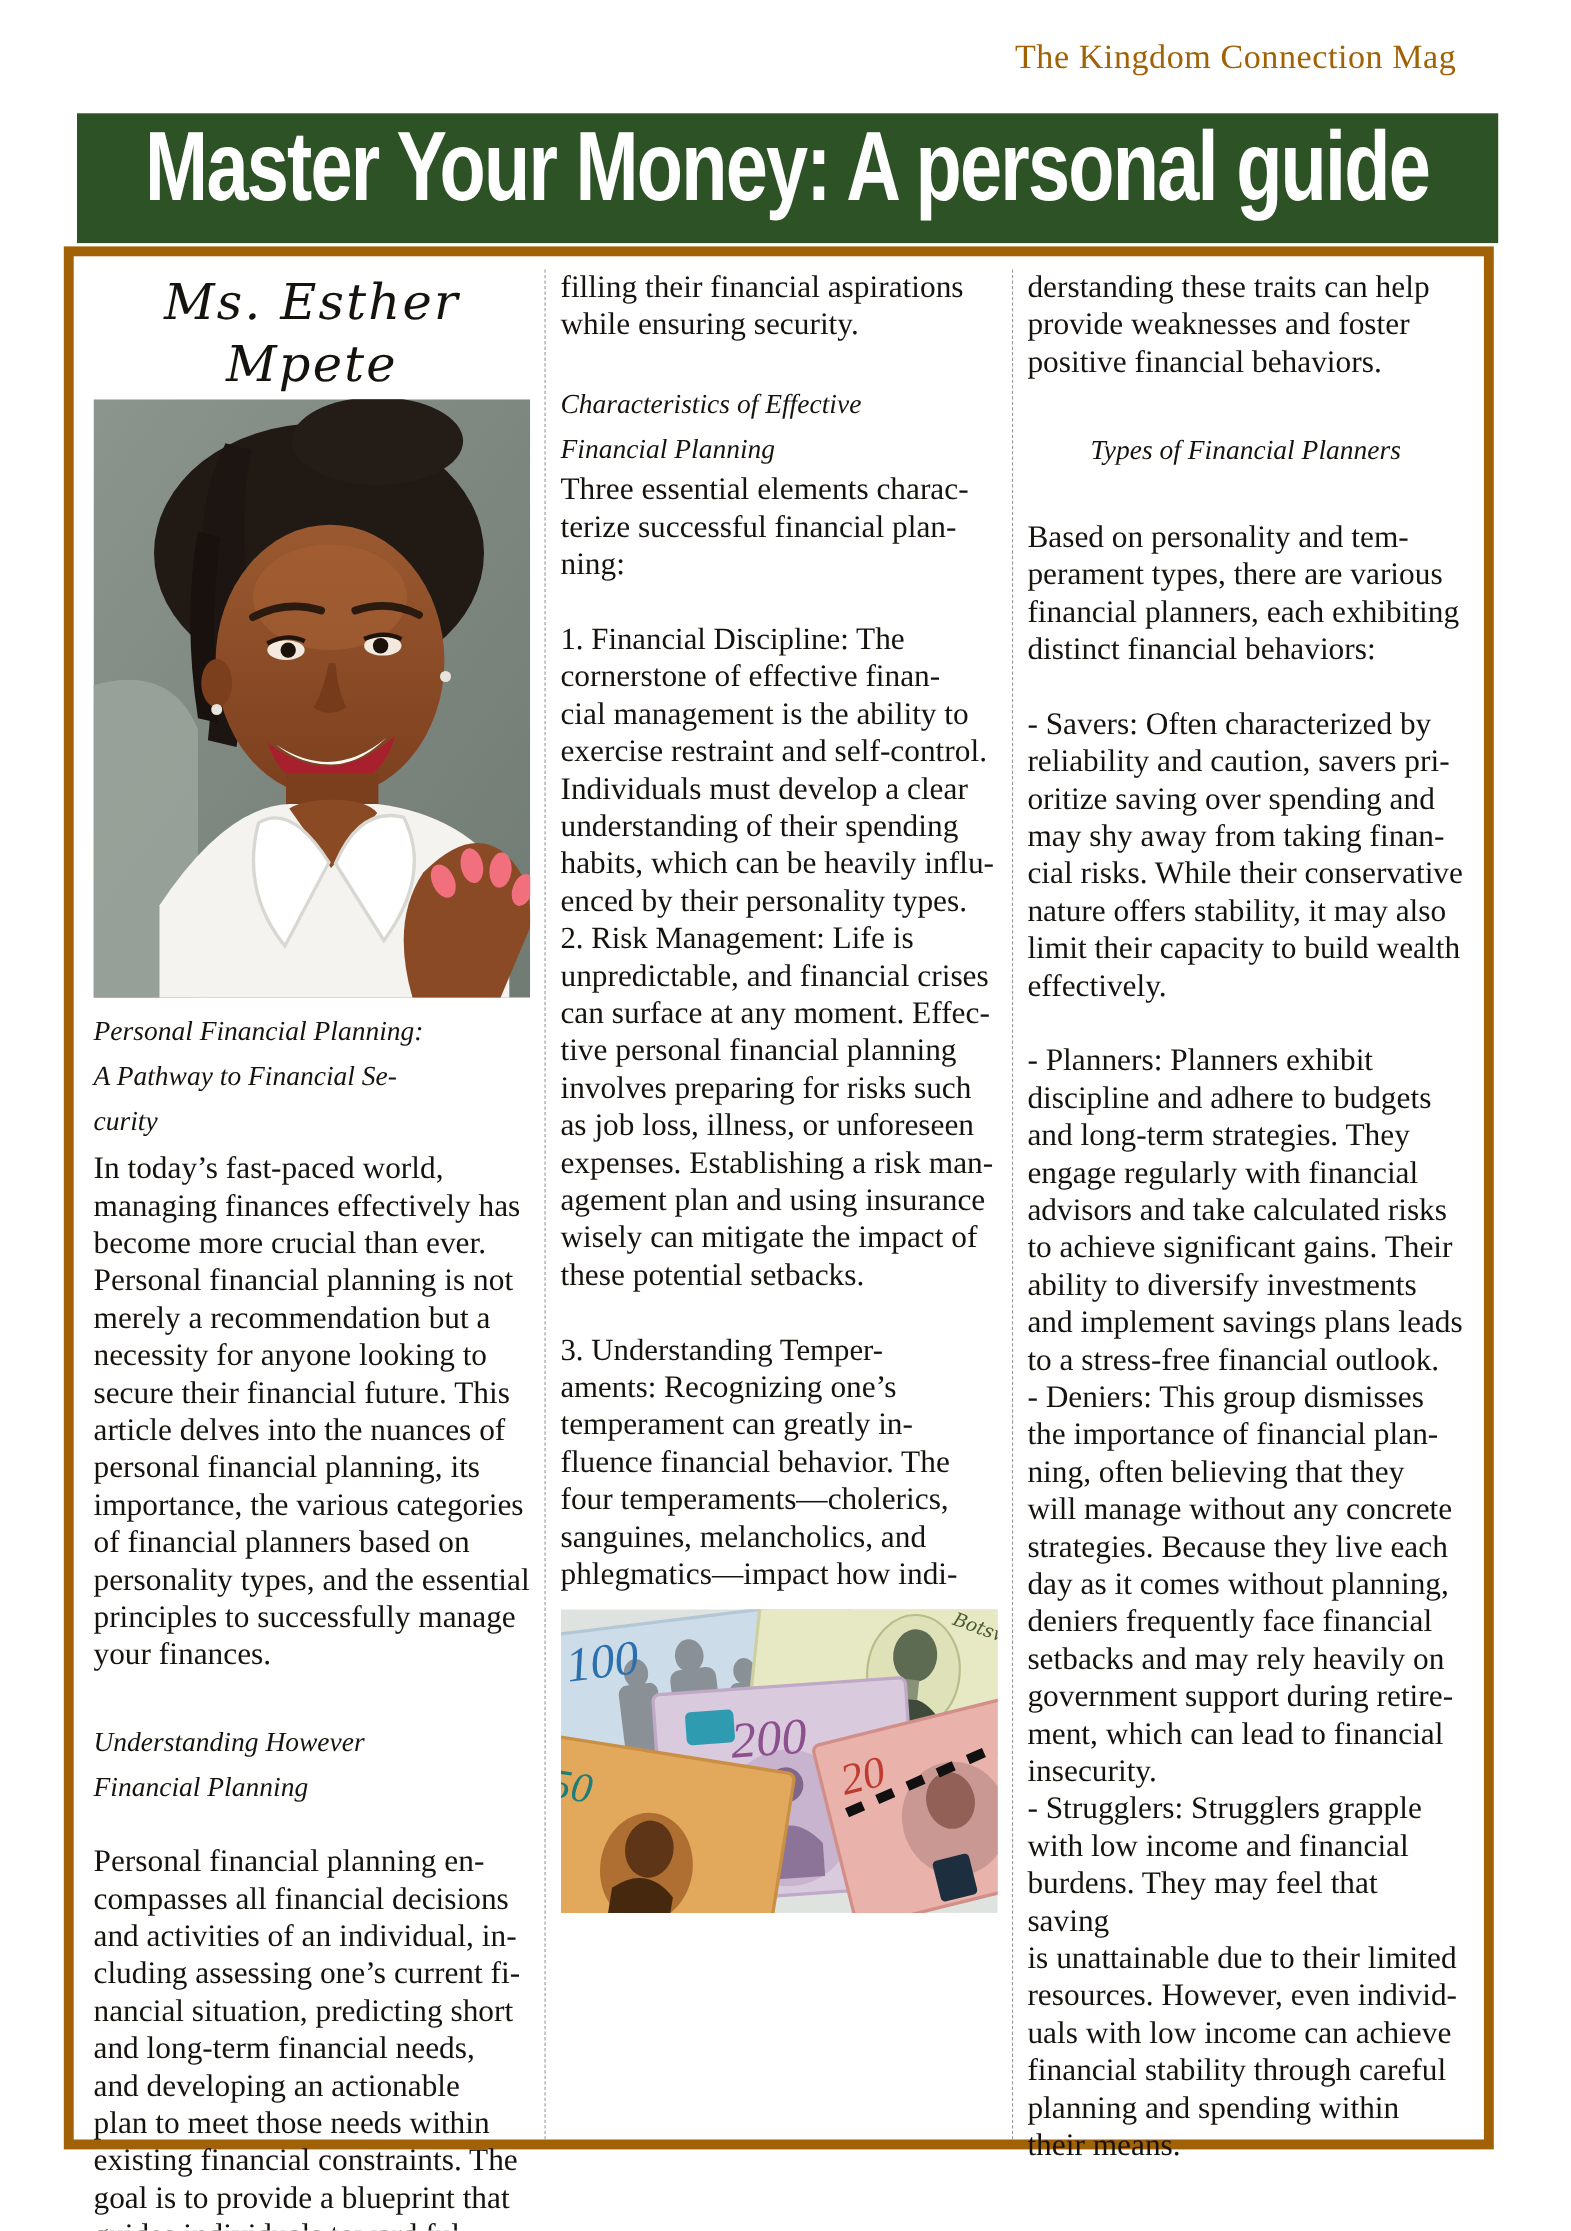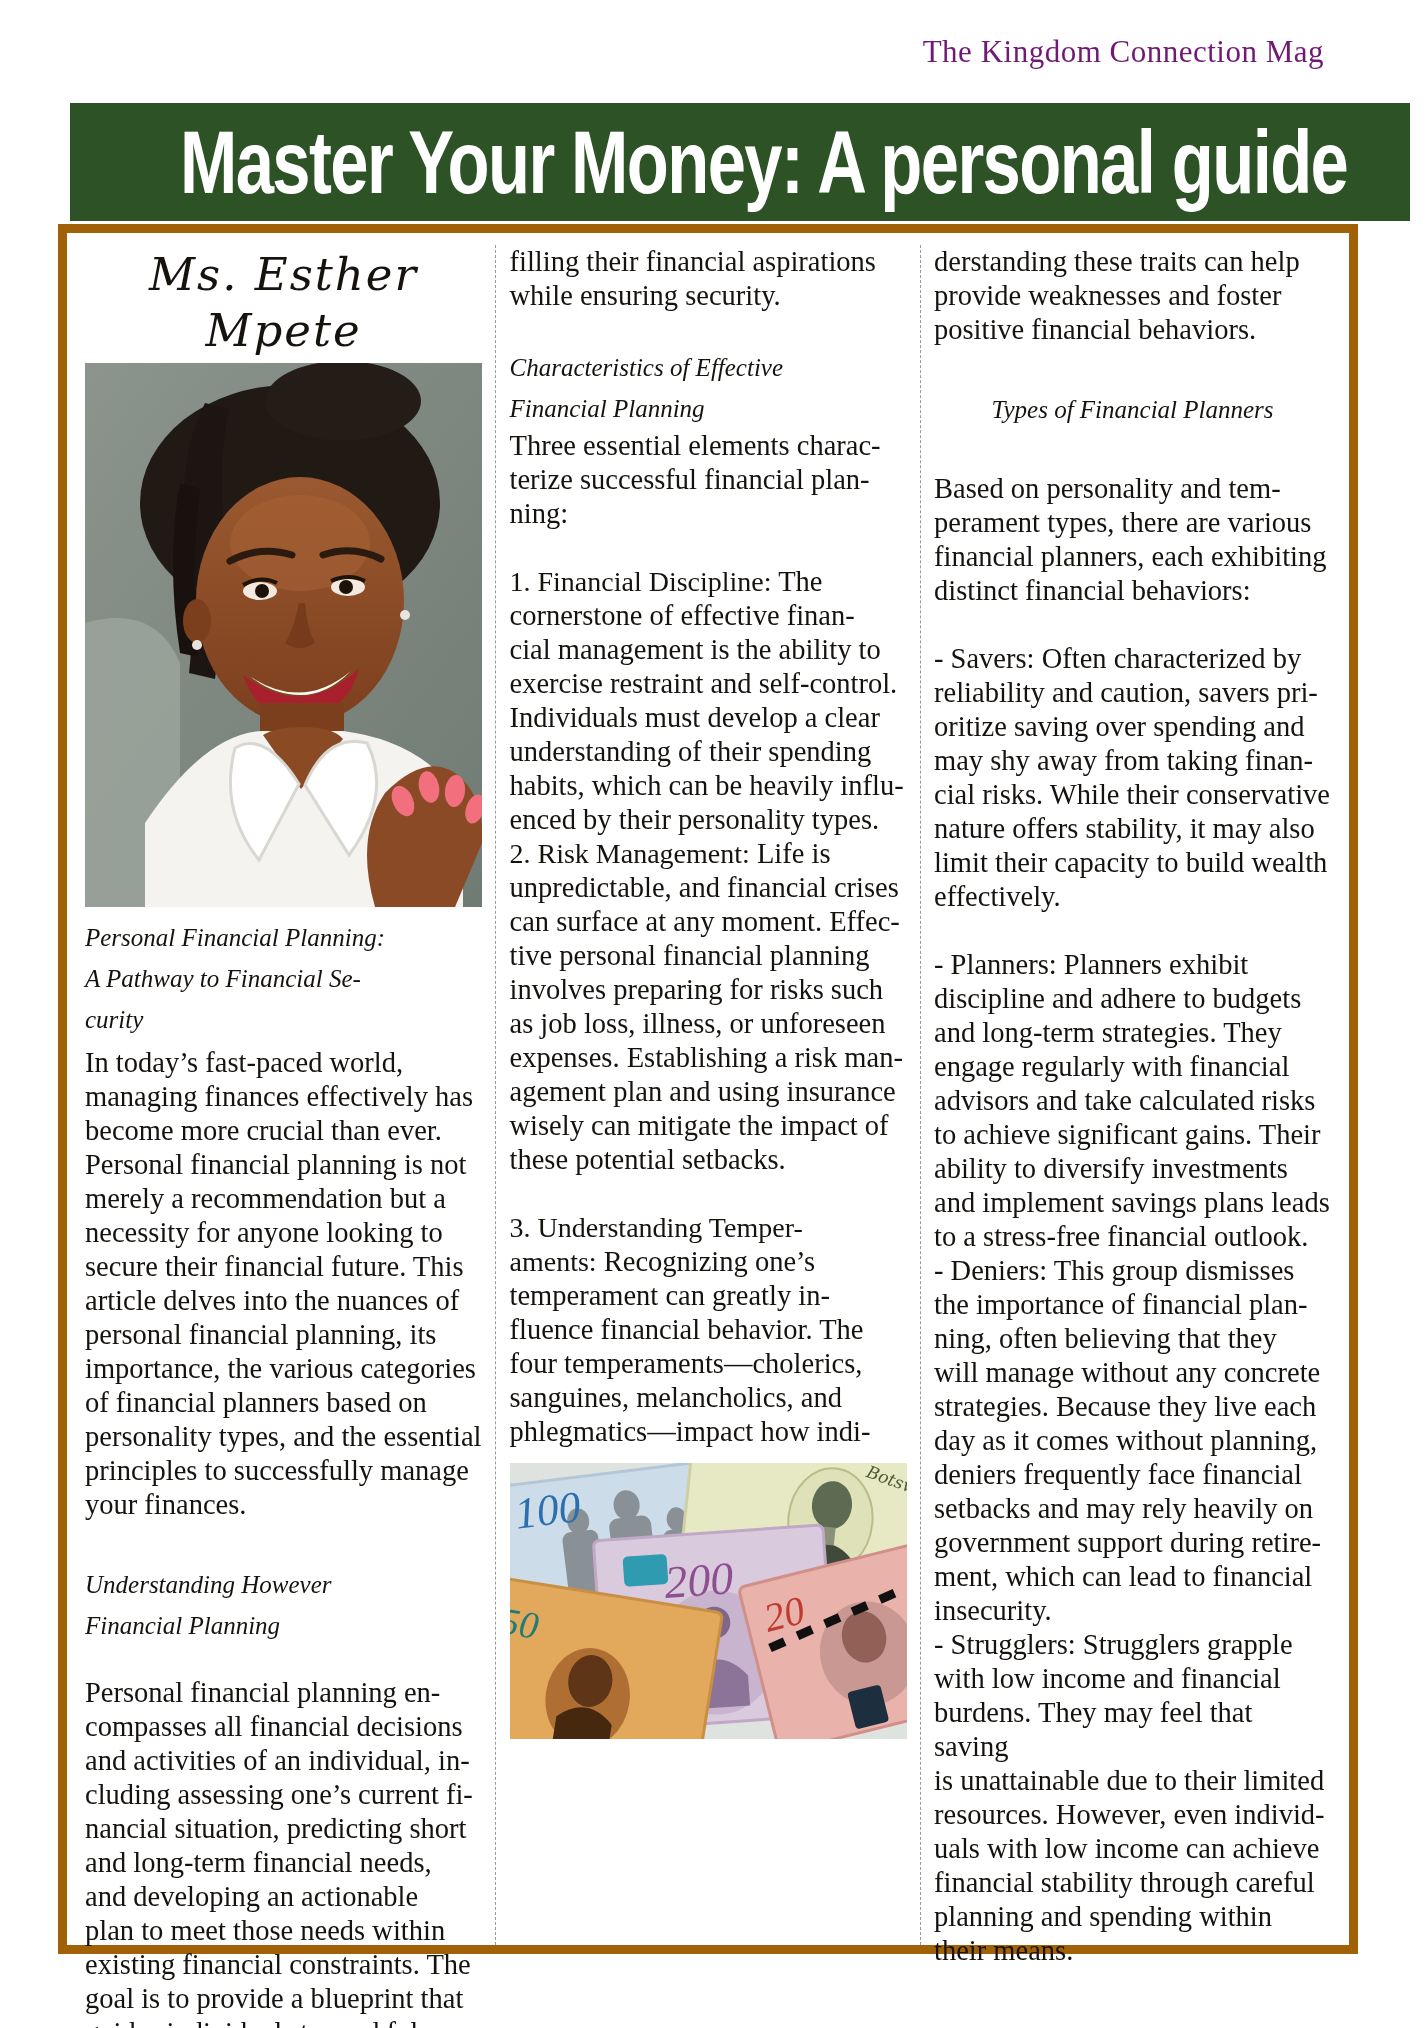--- a/index.html
+++ b/index.html
@@ -6,27 +6,27 @@
   .page{
     position:relative;
     width:1428px;height:2028px;
     background:#ffffff;
     font-family:"Liberation Serif", serif;
     color:#16130f;
     overflow:hidden;
   }
   .mag-name{
     position:absolute;top:34px;right:104px;
-    font-size:31px;letter-spacing:0.5px;color:#701a75;
+    font-size:31px;letter-spacing:0.5px;color:#a16207;
     font-family:"Liberation Serif", serif;
   }
   .banner{
     position:absolute;left:70px;top:103px;width:1292px;height:118px;
     background:#2d5226;
-    display:flex;align-items:center;justify-content:center;padding-left:48px;
+    display:flex;justify-content:center;
   }
   .banner-title{
     color:#ffffff;
     font-family:"Liberation Sans", sans-serif;
     font-weight:700;
     font-size:86px;
     letter-spacing:-2px;
     white-space:nowrap;
     transform:scaleX(0.80) scaleY(1.04);
     transform-origin:center;

